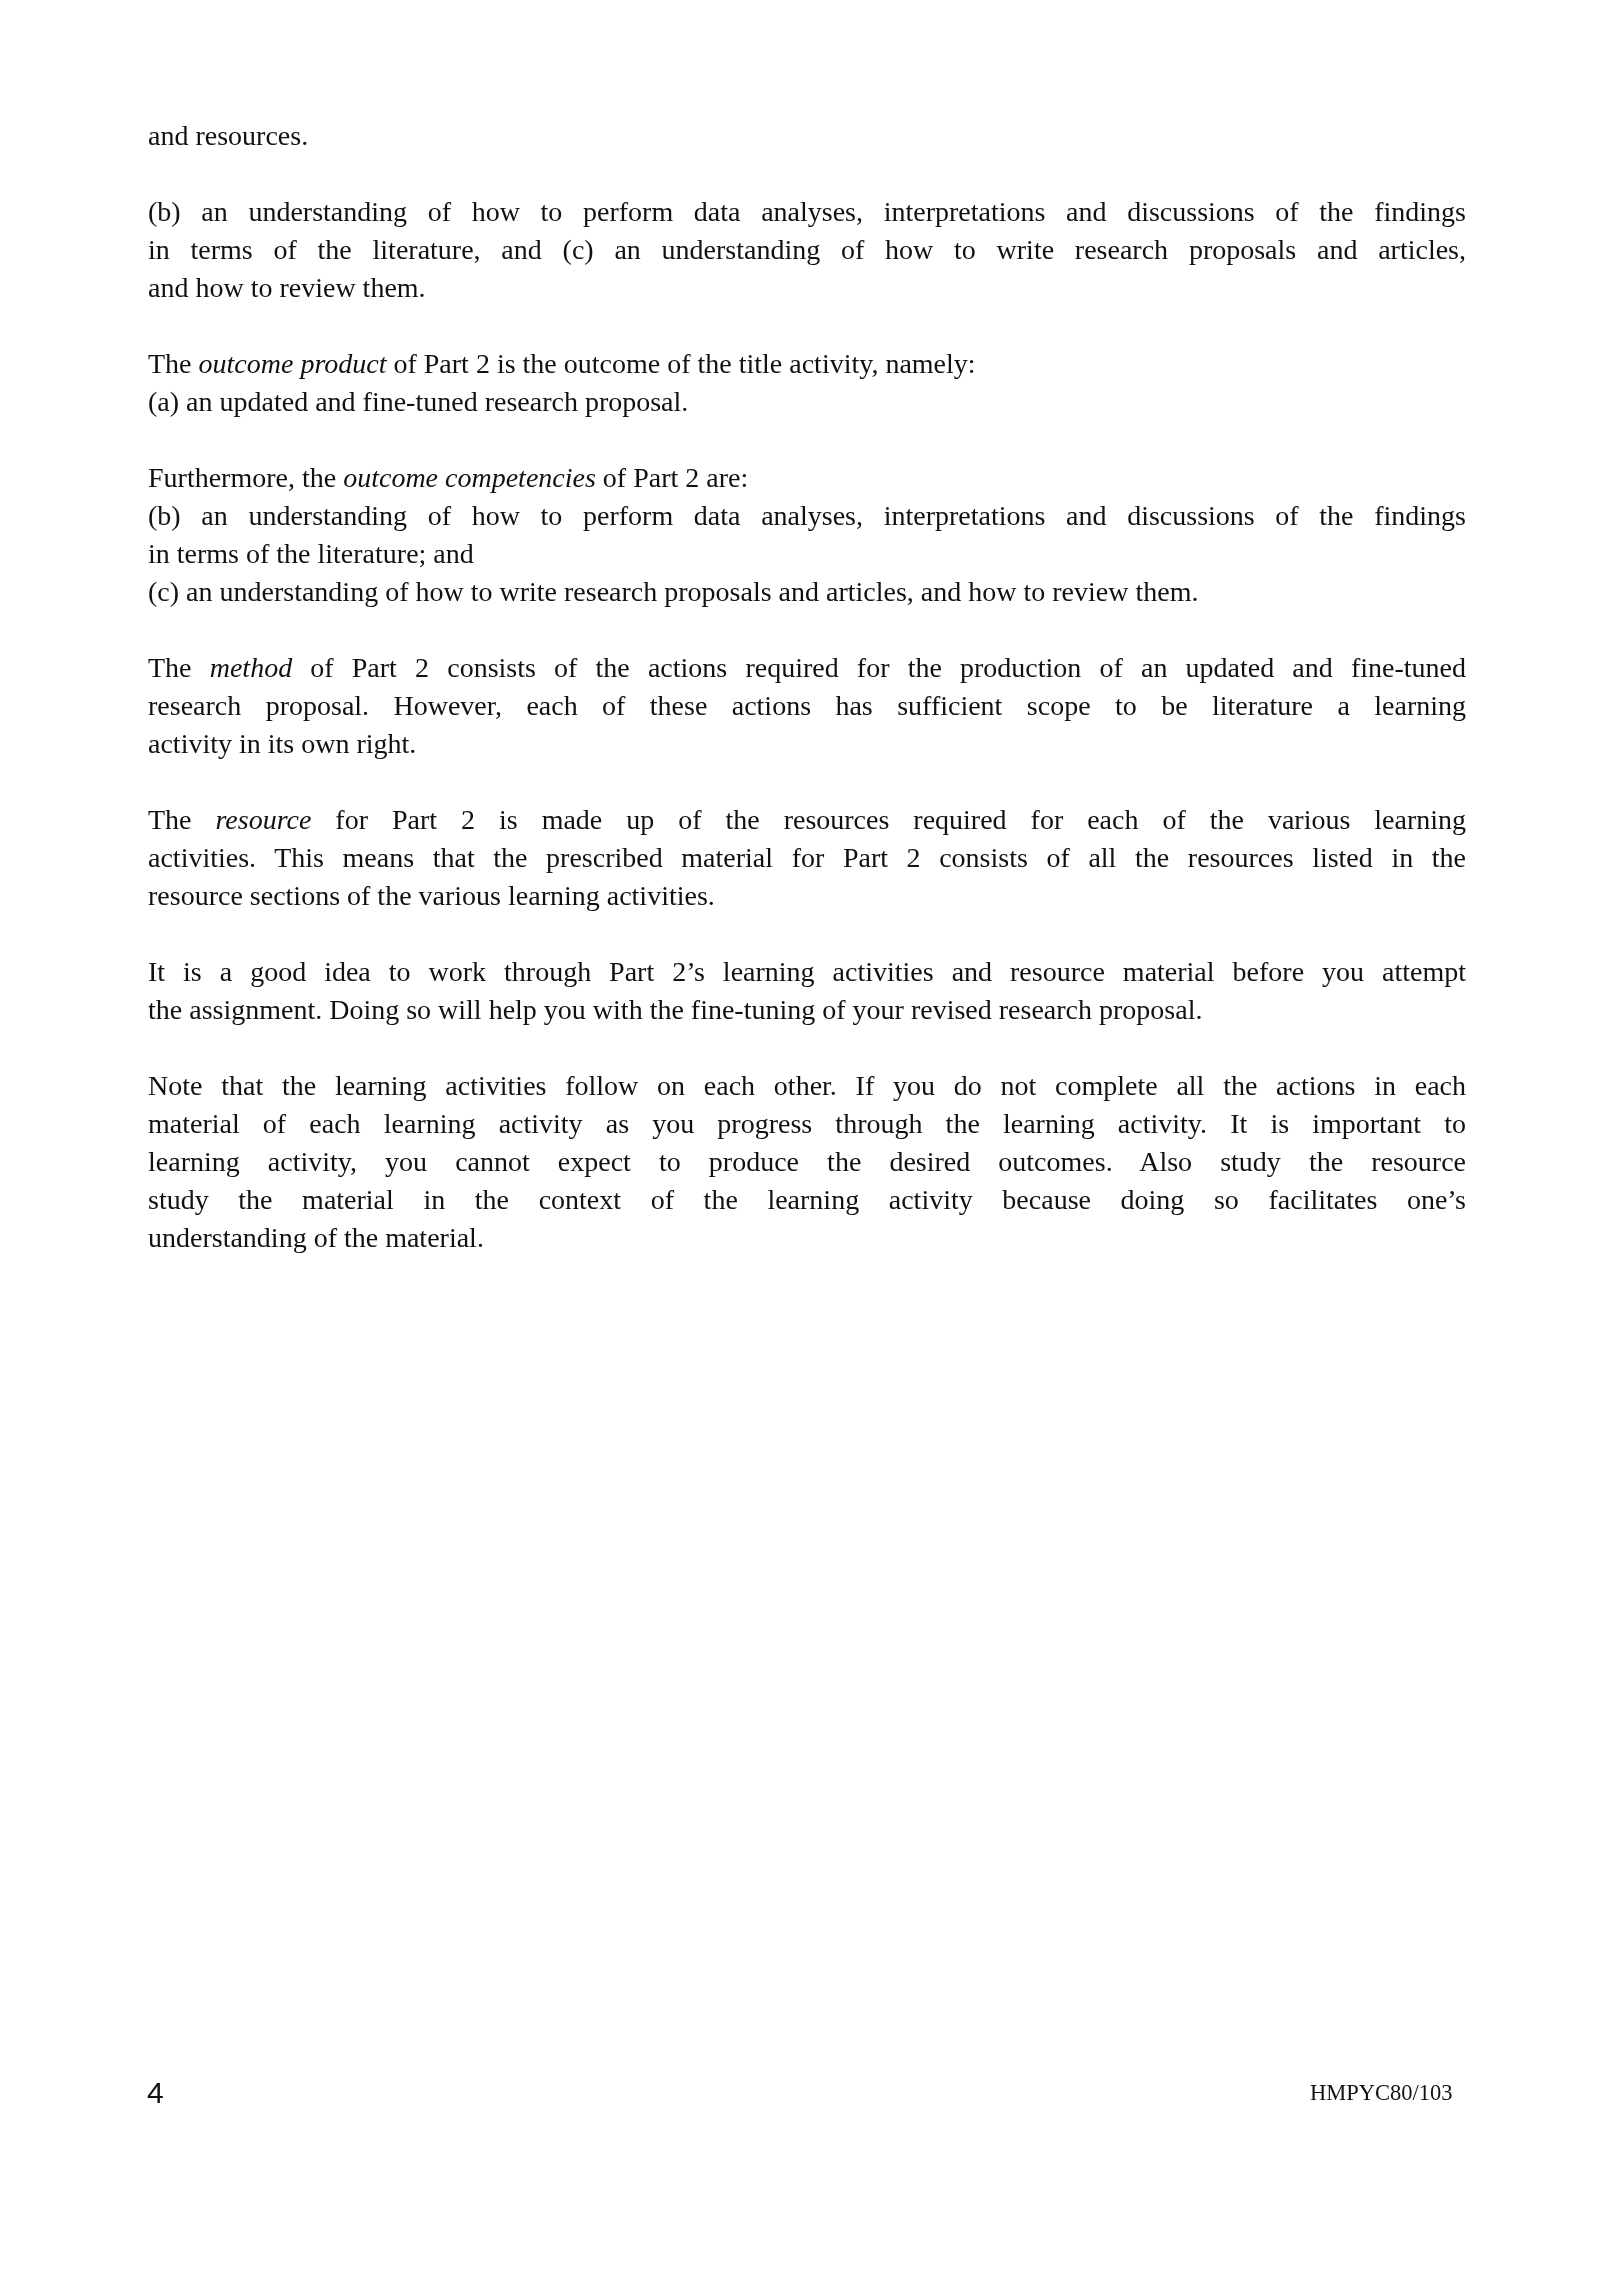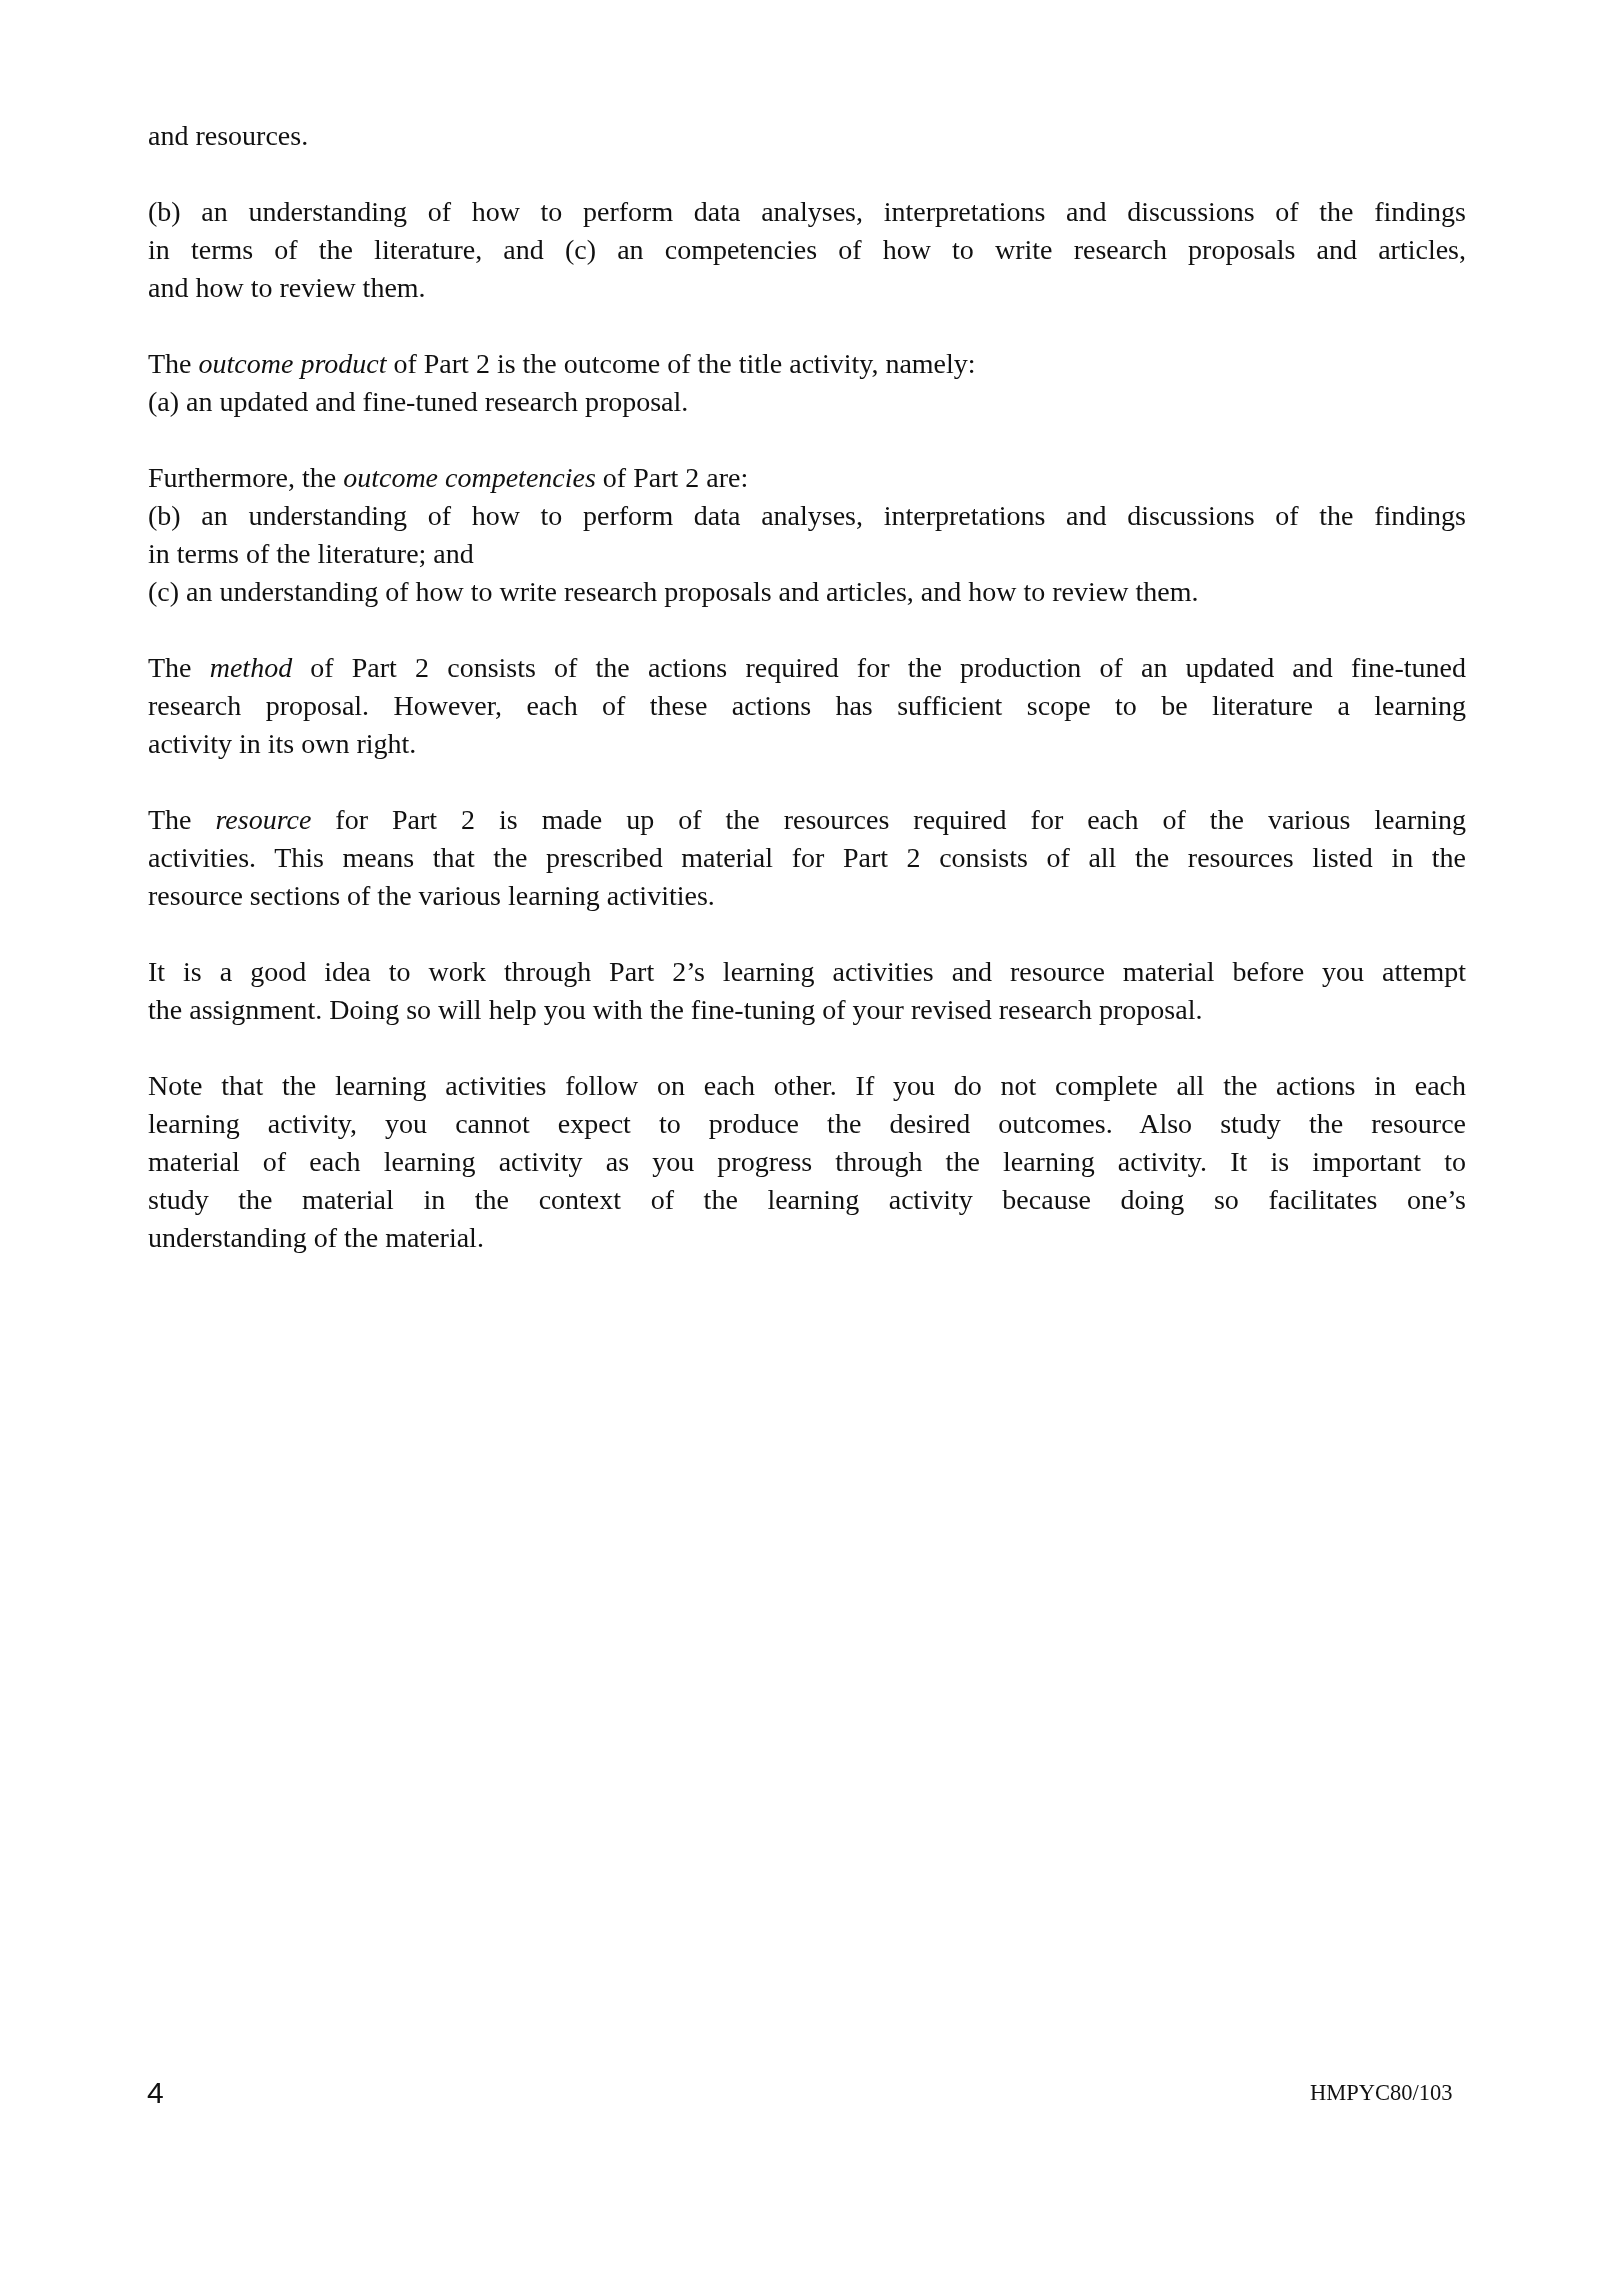--- a/index.html
+++ b/index.html
@@ -29,21 +29,21 @@
 <body>
 
 <div class="page">
 
   <p class="para left">
     <span>and resources.</span>
   </p>
 
   <p class="para">
     <span class="just">(b) an understanding of how to perform data analyses, interpretations and discussions of the findings</span>
-    <span class="just">in terms of the literature, and (c) an competencies of how to write research proposals and articles,</span>
+    <span class="just">in terms of the literature, and (c) an understanding of how to write research proposals and articles,</span>
     <span class="line">and how to review them.</span>
   </p>
 
   <p class="para left">
     <span class="line"><span>The </span><em>outcome product</em><span> of Part 2 is the outcome of the title activity, namely:</span></span>
     <span class="line">(a) an updated and fine-tuned research proposal.</span>
   </p>
 
   <p class="para left">
     <span class="line"><span>Furthermore, the </span><em>outcome competencies</em><span> of Part 2 are:</span></span>
@@ -64,22 +64,22 @@
     <span class="line">resource sections of the various learning activities.</span>
   </p>
 
   <p class="para">
     <span class="just">It is a good idea to work through Part 2’s learning activities and resource material before you attempt</span>
     <span class="line">the assignment. Doing so will help you with the fine-tuning of your revised research proposal.</span>
   </p>
 
   <p class="para">
     <span class="just">Note that the learning activities follow on each other. If you do not complete all the actions in each</span>
+    <span class="just">material of each learning activity as you progress through the learning activity. It is important to</span>
     <span class="just">learning activity, you cannot expect to produce the desired outcomes. Also study the resource</span>
-    <span class="just">material of each learning activity as you progress through the learning activity. It is important to</span>
     <span class="just">study the material in the context of the learning activity because doing so facilitates one’s</span>
     <span class="line">understanding of the material.</span>
   </p>
 </div>
 
 <div class="footer-num">4</div>
 <div class="footer-code">HMPYC80/103</div>
 
 
 </body></html>

